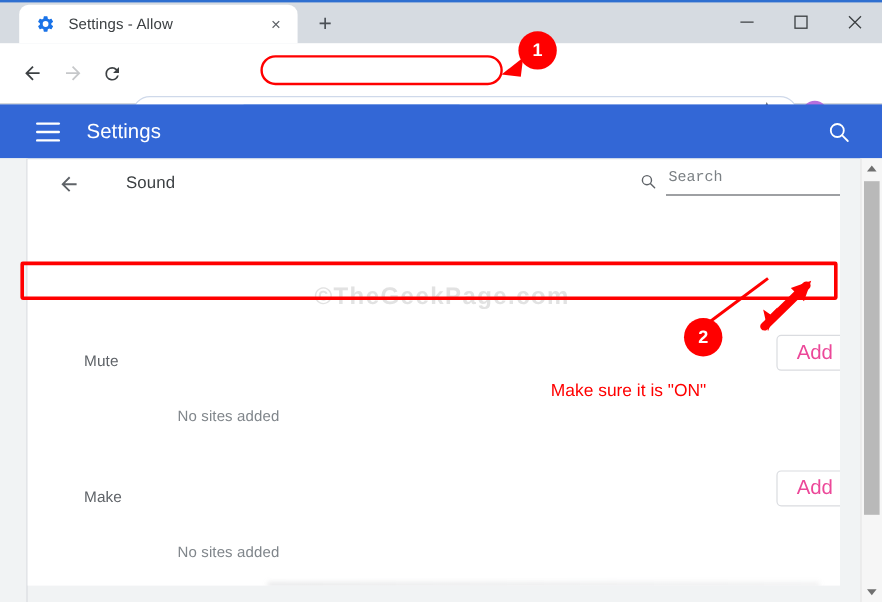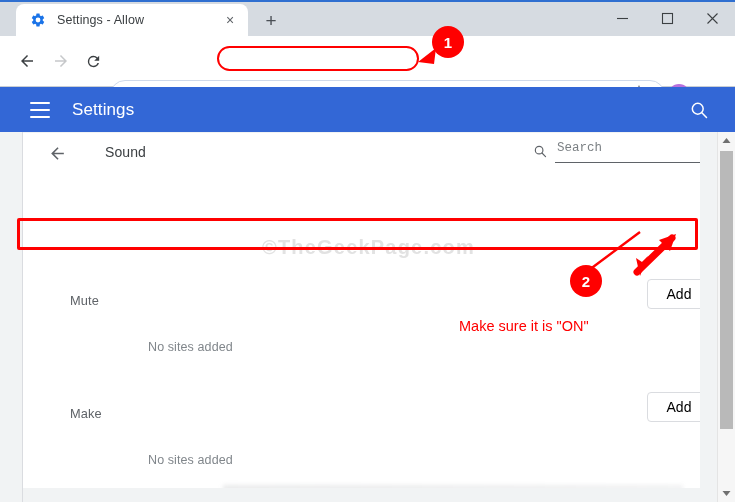--- a/index.html
+++ b/index.html
@@ -159,21 +159,21 @@
   }
 
   .sec-title{
     position:absolute;font-size:12.8px;color:#5f6368;letter-spacing:.1px;
   }
   .sec-empty{
     position:absolute;font-size:12.5px;color:#80868b;letter-spacing:.1px;margin-left:36px;
   }
   .add-btn{
     position:absolute;width:62px;height:28px;border:1px solid #dadce0;border-radius:4px;
-    background:#ffffff;color:#000000;font-size:14px;
+    background:#ffffff;color:#ec4899;font-size:17px;
     display:flex;align-items:center;justify-content:center;
     font-family:"Liberation Sans", sans-serif;
   }
 
   #sec-mute-title{left:47px;top:160px;}
   #sec-mute-add{left:624px;top:146px;}
   #sec-mute-empty{left:89px;top:207px;}
   #sec-allow-title{left:47px;top:273px;}
   #sec-allow-add{left:624px;top:259px;}
   #sec-allow-empty{left:89px;top:320px;}

